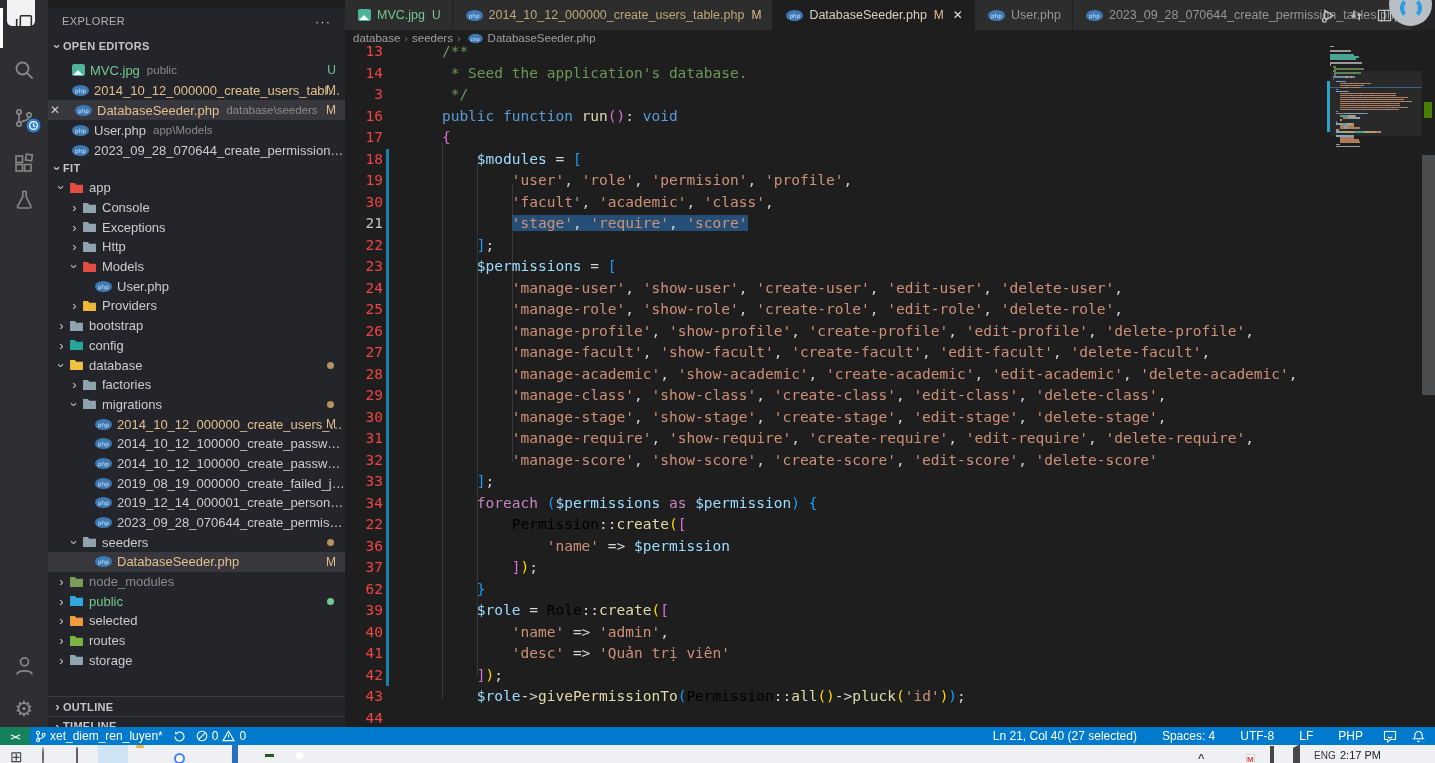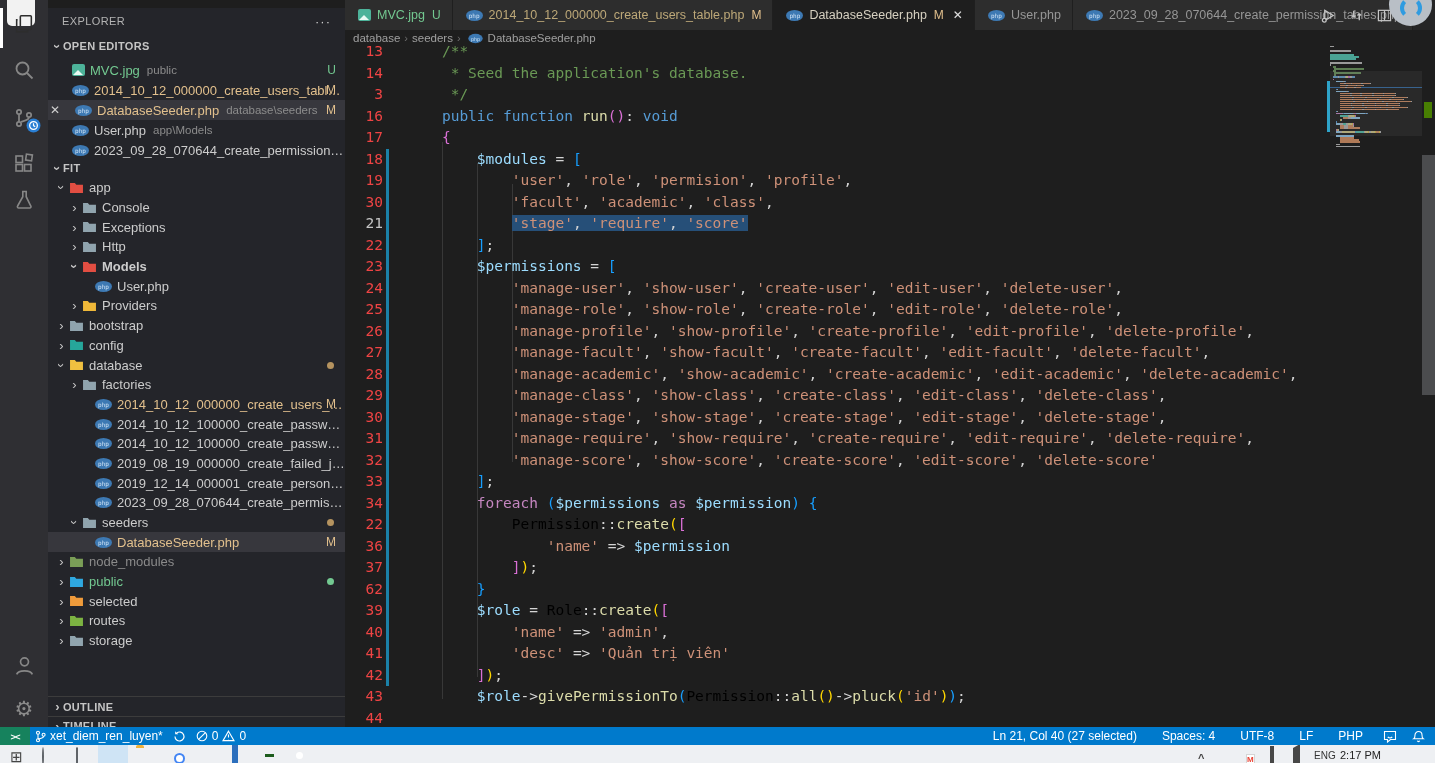--- a/index.html
+++ b/index.html
@@ -274,21 +274,21 @@
         </div>
         <div class="row trow" style="padding-left: 21px;">
           <span class="chev">›</span>
           <span class="ficon">
             <svg width="15" height="12" viewBox="0 0 16 13">
               <path d="M1 1h5.2l1.6 2H15v9H1z" fill="#90a4ae"></path>
             </svg>
           </span>
           <span class="lbl">Http</span>
         </div>
-        <div class="row trow" style="padding-left: 21px; font-weight: bold;">
+        <div class="row trow" style="padding-left: 21px;">
           <span class="chev exp">›</span>
           <span class="ficon">
             <svg width="15" height="12" viewBox="0 0 16 13">
               <path d="M1 1h5.2l1.6 2H15v9H1z" fill="#e24e42"></path>
             </svg>
           </span>
           <span class="lbl">Models</span>
         </div>
         <div class="row trow" style="padding-left: 34px;">
           <span class="spacer"></span>
@@ -333,20 +333,30 @@
           <span class="dot" style="background: rgb(181, 147, 95);"></span>
         </div>
         <div class="row trow" style="padding-left: 21px;">
           <span class="chev">›</span>
           <span class="ficon">
             <svg width="15" height="12" viewBox="0 0 16 13">
               <path d="M1 1h5.2l1.6 2H15v9H1z" fill="#90a4ae"></path>
             </svg>
           </span>
           <span class="lbl">factories</span>
+        </div>
+        <div class="row trow" style="padding-left: 21px;">
+          <span class="chev exp">›</span>
+          <span class="ficon">
+            <svg width="15" height="12" viewBox="0 0 16 13">
+              <path d="M1 1h5.2l1.6 2H15v9H1z" fill="#90a4ae"></path>
+            </svg>
+          </span>
+          <span class="lbl">migrations</span>
+          <span class="dot" style="background: rgb(181, 147, 95);"></span>
         </div>
         <div class="row trow" style="padding-left: 34px;">
           <span class="spacer"></span>
           <span class="ficon php-ico">php</span>
           <span class="lbl" style="color: rgb(226, 192, 141);">2014_10_12_000000_create_users_tab...</span>
           <span class="badge bM">M</span>
         </div>
         <div class="row trow" style="padding-left: 34px;">
           <span class="spacer"></span>
           <span class="ficon php-ico">php</span>

